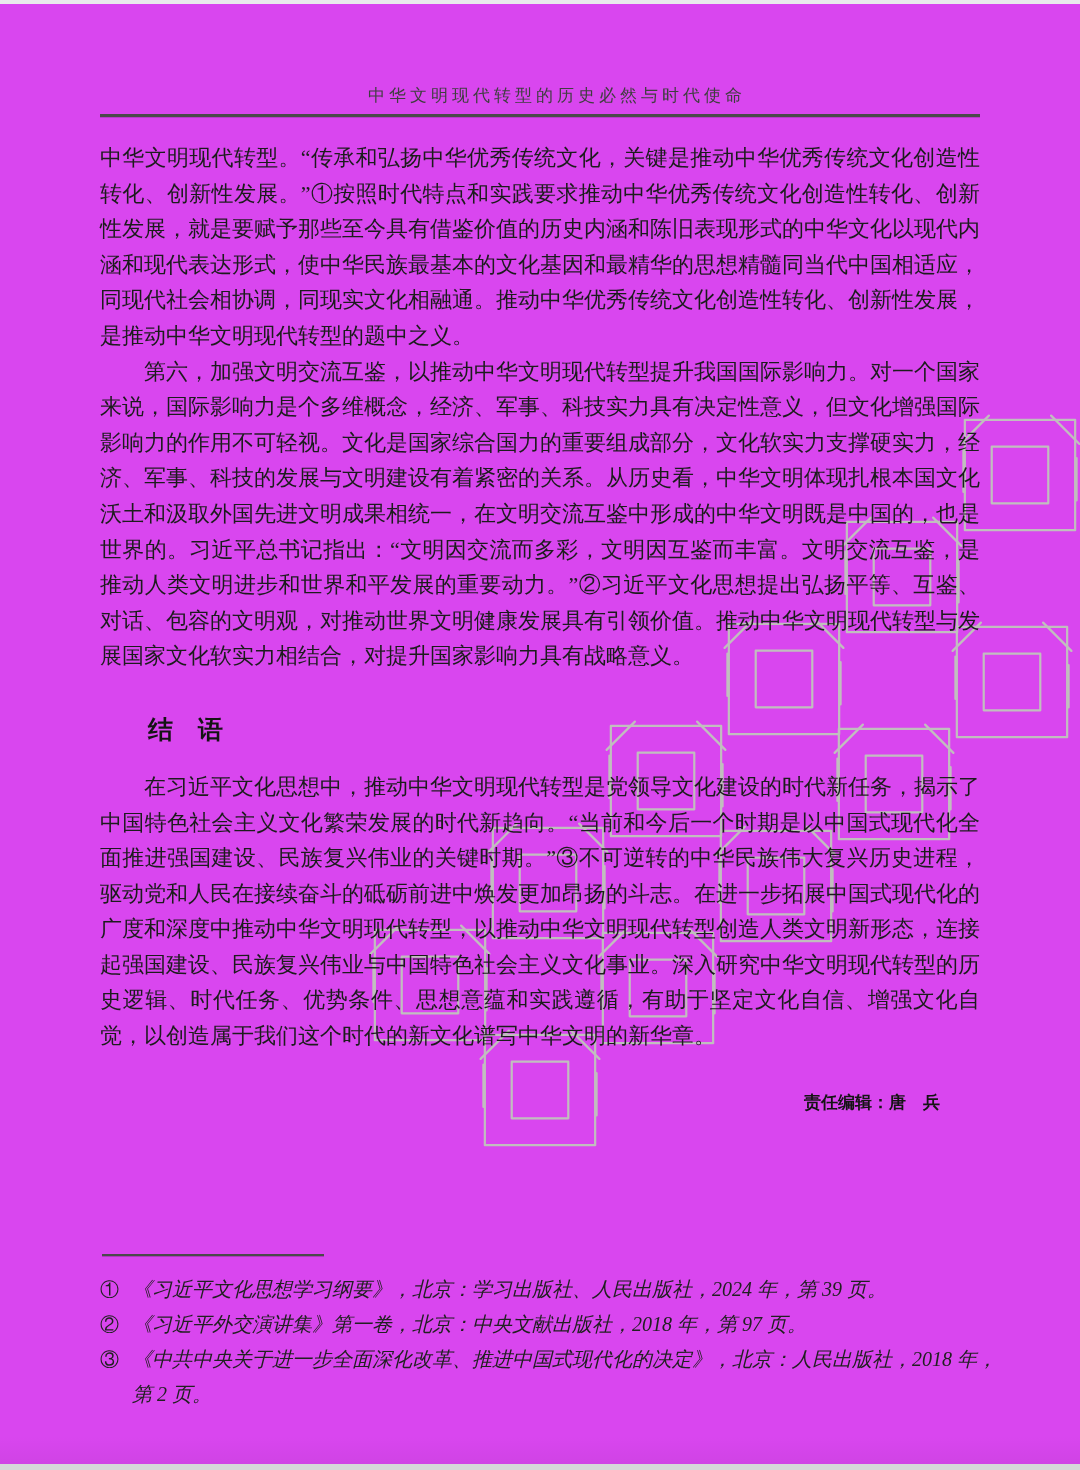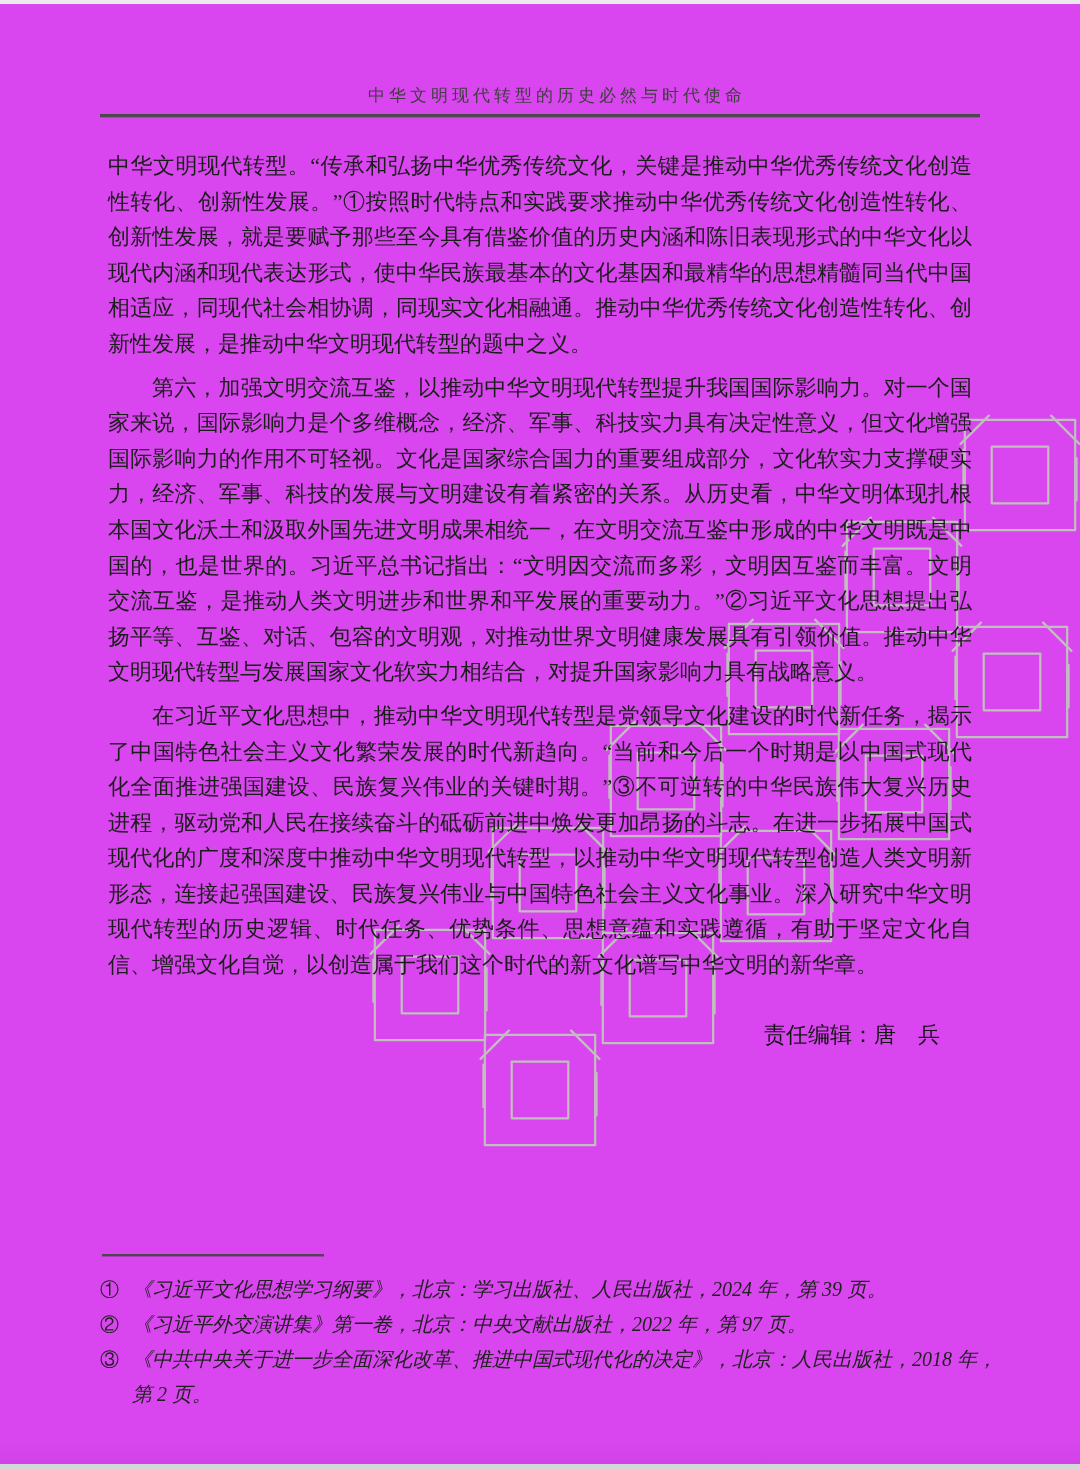--- a/index.html
+++ b/index.html
@@ -36,42 +36,42 @@
   }
   .header-rule{
     position:absolute;top:114px;left:100px;width:880px;height:3px;
     background:#4a4a4a;
     box-shadow:0 1px 0 rgba(0,0,0,0.15);
   }
   .content{
     position:absolute;top:140px;left:100px;width:880px;
   }
   .content p{
-    margin:8px;
+    margin:0;
     font-size:22px;
     line-height:35.6px;
     text-align:justify;
     text-justify:inter-ideograph;
     color:#1c1c1c;
   }
   p.indent{text-indent:2em;}
   .section-heading{
     margin:39px 0 23px 48px;
     font-family:"Liberation Sans","DejaVu Sans",sans-serif;
     font-weight:bold;
     font-size:25px;
     color:#141414;
   }
   .editor-credit{
     margin-top:37px;
     padding-right:40px;
     text-align:right;
     font-family:"Liberation Sans","DejaVu Sans",sans-serif;
-    font-weight:normal;
-    font-size:22px;
+    font-weight:bold;
+    font-size:17px;
     color:#141414;
   }
   .footnotes{
     position:absolute;top:1254px;left:100px;width:900px;
   }
   .footnote-rule{
     width:222px;height:2px;background:#4a4a4a;
     box-shadow:0 1px 0 rgba(0,0,0,0.2);
     margin:0 0 16px 2px;
   }
@@ -123,36 +123,37 @@
     <use href="#wmg" transform="translate(1012,682) rotate(45)"></use>
   </svg>
 
   <div class="header-title">中华文明现代转型的历史必然与时代使命</div>
   <div class="header-rule"></div>
 
   <div class="content">
     <p>中华文明现代转型。“传承和弘扬中华优秀传统文化，关键是推动中华优秀传统文化创造性转化、创新性发展。”①按照时代特点和实践要求推动中华优秀传统文化创造性转化、创新性发展，就是要赋予那些至今具有借鉴价值的历史内涵和陈旧表现形式的中华文化以现代内涵和现代表达形式，使中华民族最基本的文化基因和最精华的思想精髓同当代中国相适应，同现代社会相协调，同现实文化相融通。推动中华优秀传统文化创造性转化、创新性发展，是推动中华文明现代转型的题中之义。</p>
     <p class="indent">第六，加强文明交流互鉴，以推动中华文明现代转型提升我国国际影响力。对一个国家来说，国际影响力是个多维概念，经济、军事、科技实力具有决定性意义，但文化增强国际影响力的作用不可轻视。文化是国家综合国力的重要组成部分，文化软实力支撑硬实力，经济、军事、科技的发展与文明建设有着紧密的关系。从历史看，中华文明体现扎根本国文化沃土和汲取外国先进文明成果相统一，在文明交流互鉴中形成的中华文明既是中国的，也是世界的。习近平总书记指出：“文明因交流而多彩，文明因互鉴而丰富。文明交流互鉴，是推动人类文明进步和世界和平发展的重要动力。”②习近平文化思想提出弘扬平等、互鉴、对话、包容的文明观，对推动世界文明健康发展具有引领价值。推动中华文明现代转型与发展国家文化软实力相结合，对提升国家影响力具有战略意义。</p>
 
+    <div class="section-heading">结　语</div>
 
     <p class="indent">在习近平文化思想中，推动中华文明现代转型是党领导文化建设的时代新任务，揭示了中国特色社会主义文化繁荣发展的时代新趋向。“当前和今后一个时期是以中国式现代化全面推进强国建设、民族复兴伟业的关键时期。”③不可逆转的中华民族伟大复兴历史进程，驱动党和人民在接续奋斗的砥砺前进中焕发更加昂扬的斗志。在进一步拓展中国式现代化的广度和深度中推动中华文明现代转型，以推动中华文明现代转型创造人类文明新形态，连接起强国建设、民族复兴伟业与中国特色社会主义文化事业。深入研究中华文明现代转型的历史逻辑、时代任务、优势条件、思想意蕴和实践遵循，有助于坚定文化自信、增强文化自觉，以创造属于我们这个时代的新文化谱写中华文明的新华章。</p>
 
     <div class="editor-credit">责任编辑：唐　兵</div>
   </div>
 
   <div class="footnotes">
     <div class="footnote-rule"></div>
 
     <div class="footnote-item">
       <span class="footnote-marker">①</span>
       <span class="footnote-text">《习近平文化思想学习纲要》，北京：学习出版社、人民出版社，2024 年，第 39 页。</span>
     </div>
     <div class="footnote-item">
       <span class="footnote-marker">②</span>
-      <span class="footnote-text">《习近平外交演讲集》第一卷，北京：中央文献出版社，2022 年，第 97 页。</span>
+      <span class="footnote-text">《习近平外交演讲集》第一卷，北京：中央文献出版社，2018 年，第 97 页。</span>
     </div>
     <div class="footnote-item">
       <span class="footnote-marker">③</span>
       <span class="footnote-text">《中共中央关于进一步全面深化改革、推进中国式现代化的决定》，北京：人民出版社，2018 年，第 2 页。</span>
     </div>
   </div>
 
 
   <div class="edge-shade"></div>
   <div class="edge-bottom"></div>

